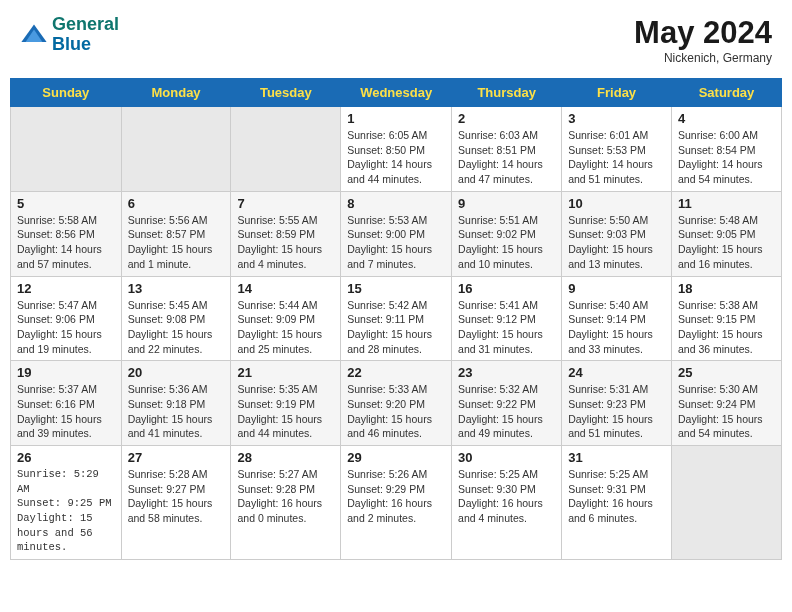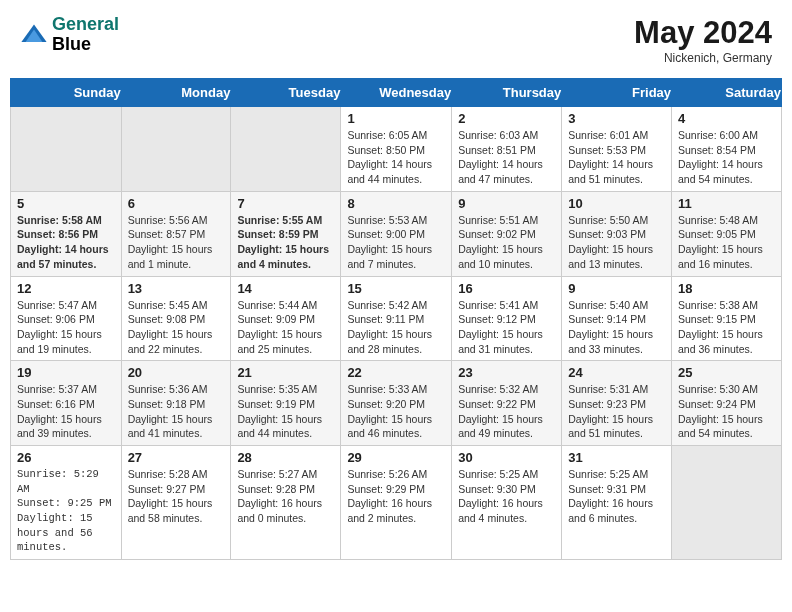--- a/index.html
+++ b/index.html
@@ -42,22 +42,22 @@
     .location {
       font-size: 12px;
       color: #333;
     }
     .calendar {
       width: 100%;
       border-collapse: collapse;
     }
     .calendar th {
       background-color: #1a6bb5;
-      color: #ffffff;
-      text-align: right;
+      color: #fde047;
+      text-align: center;
       padding: 6px 0;
       font-size: 13px;
       font-weight: bold;
       border: 1px solid #1a6bb5;
     }
     .calendar td {
       vertical-align: top;
       border: 1px solid #ccc;
       padding: 4px 6px;
       width: 113px;
@@ -89,21 +89,21 @@
 <body>
 
 <div class="header">
   <div class="logo">
     <svg class="logo-icon" viewBox="0 0 40 40">
       <polygon points="20,5 38,30 2,30" fill="#1a6bb5"></polygon>
       <polygon points="20,12 32,30 8,30" fill="#4a9ae0"></polygon>
     </svg>
     <div class="logo-text">
       <span style="font-size:18px;font-weight:bold;color:#0f766e;">General</span>
-      <span style="font-size:18px;font-weight:bold;color:#000000;">Blue</span>
+      <span style="font-size:18px;font-weight:bold;color:#0369a1;">Blue</span>
     </div>
   </div>
   <div class="title-block">
     <div class="month-title">May 2024</div>
     <div class="location">Nickenich, Germany</div>
   </div>
 </div>
 
 <table class="calendar">
   <thead>
@@ -143,33 +143,33 @@
         <td>
           <div class="day-num">4</div>
           <div class="day-info" style="white-space: pre-line;">Sunrise: 6:00 AM
 Sunset: 8:54 PM
 Daylight: 14 hours and 54 minutes.</div>
         </td>
       </tr>
       <tr class="row-alt">
         <td>
           <div class="day-num">5</div>
-          <div class="day-info" style="white-space: pre-line; font-weight: bold;">Sunrise: 5:58 AM
+          <div class="day-info" style="white-space: pre-line;">Sunrise: 5:58 AM
 Sunset: 8:56 PM
 Daylight: 14 hours and 57 minutes.</div>
         </td>
         <td>
           <div class="day-num">6</div>
           <div class="day-info" style="white-space: pre-line;">Sunrise: 5:56 AM
 Sunset: 8:57 PM
 Daylight: 15 hours and 1 minute.</div>
         </td>
         <td>
           <div class="day-num">7</div>
-          <div class="day-info" style="white-space: pre-line; font-weight: bold;">Sunrise: 5:55 AM
+          <div class="day-info" style="white-space: pre-line;">Sunrise: 5:55 AM
 Sunset: 8:59 PM
 Daylight: 15 hours and 4 minutes.</div>
         </td>
         <td>
           <div class="day-num">8</div>
           <div class="day-info" style="white-space: pre-line;">Sunrise: 5:53 AM
 Sunset: 9:00 PM
 Daylight: 15 hours and 7 minutes.</div>
         </td>
         <td>

